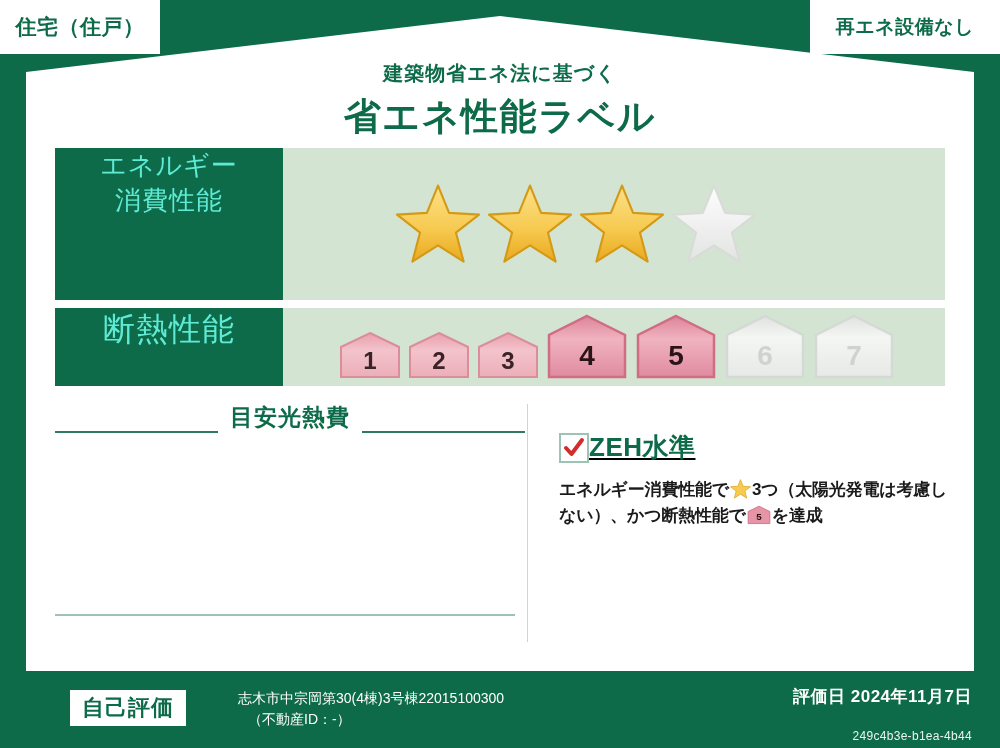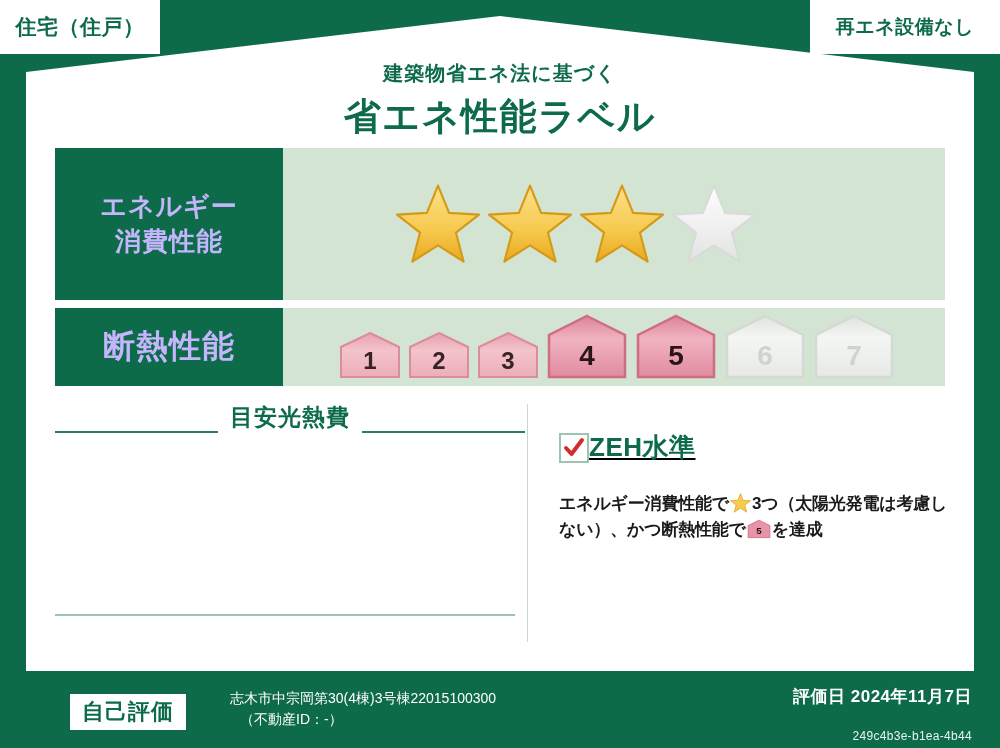--- a/index.html
+++ b/index.html
@@ -66,24 +66,24 @@
   
   .perf-row{
     display:flex;
     margin:0 24px 0 24px;
   }
   #row-energy{height:152px;}
   #row-insul{height:78px;margin-top:8px;}
 
   .perf-label{
     background:#0d6b4a;
-    color:#c4b5fd;
-    font-weight:bold;
+    color:#5eead4;
+    font-weight:normal;
     display:flex;flex-direction:column;
-    align-items:center;justify-content:center;
+    align-items:center;
     width:228px;
     flex:none;
     line-height:1.35;
     letter-spacing:1px;
   }
   #row-energy .perf-label{font-size:26px;}
   #row-insul .perf-label{font-size:32px;}
 
   .perf-value{
     flex:1;
@@ -140,35 +140,35 @@
   #zeh-check{
     width:26px;height:26px;flex:none;
     border:2px solid #9dc3b5;background:#fff;
     position:relative;
   }
   #zeh-check svg{position:absolute;left:2px;top:2px;}
   #zeh-title{
     color:#0d6b4a;font-size:26px;font-weight:bold;letter-spacing:.5px;
   }
   #zeh-desc{
-    margin-top:26px;
+    margin-top:12px;
     color:#1a1a1a;font-size:17px;line-height:1.55;
     font-weight:bold;
     letter-spacing:-0.2px;
   }
   .inline-icon{vertical-align:-4px;margin:0 1px;}
 
   
   #footer{
     position:absolute;left:0;right:0;bottom:0;height:77px;
     z-index:6;
   }
   #footer-left{
     position:absolute;left:26px;top:14px;
-    display:flex;align-items:flex-end;gap:10px;padding-left:44px;
+    display:flex;align-items:center;gap:18px;padding-left:44px;
   }
   #self-eval{
     background:#ffffff;color:#0d6b4a;
     font-weight:bold;font-size:22px;
     padding:3px 12px;white-space:nowrap;
     letter-spacing:1px;
   }
   #addr-wrap{color:#ffffff;font-size:14px;line-height:1.5;padding-top:3px;margin-left:34px;}
   #addr-id{margin-left:10px;}
   #footer-right{

